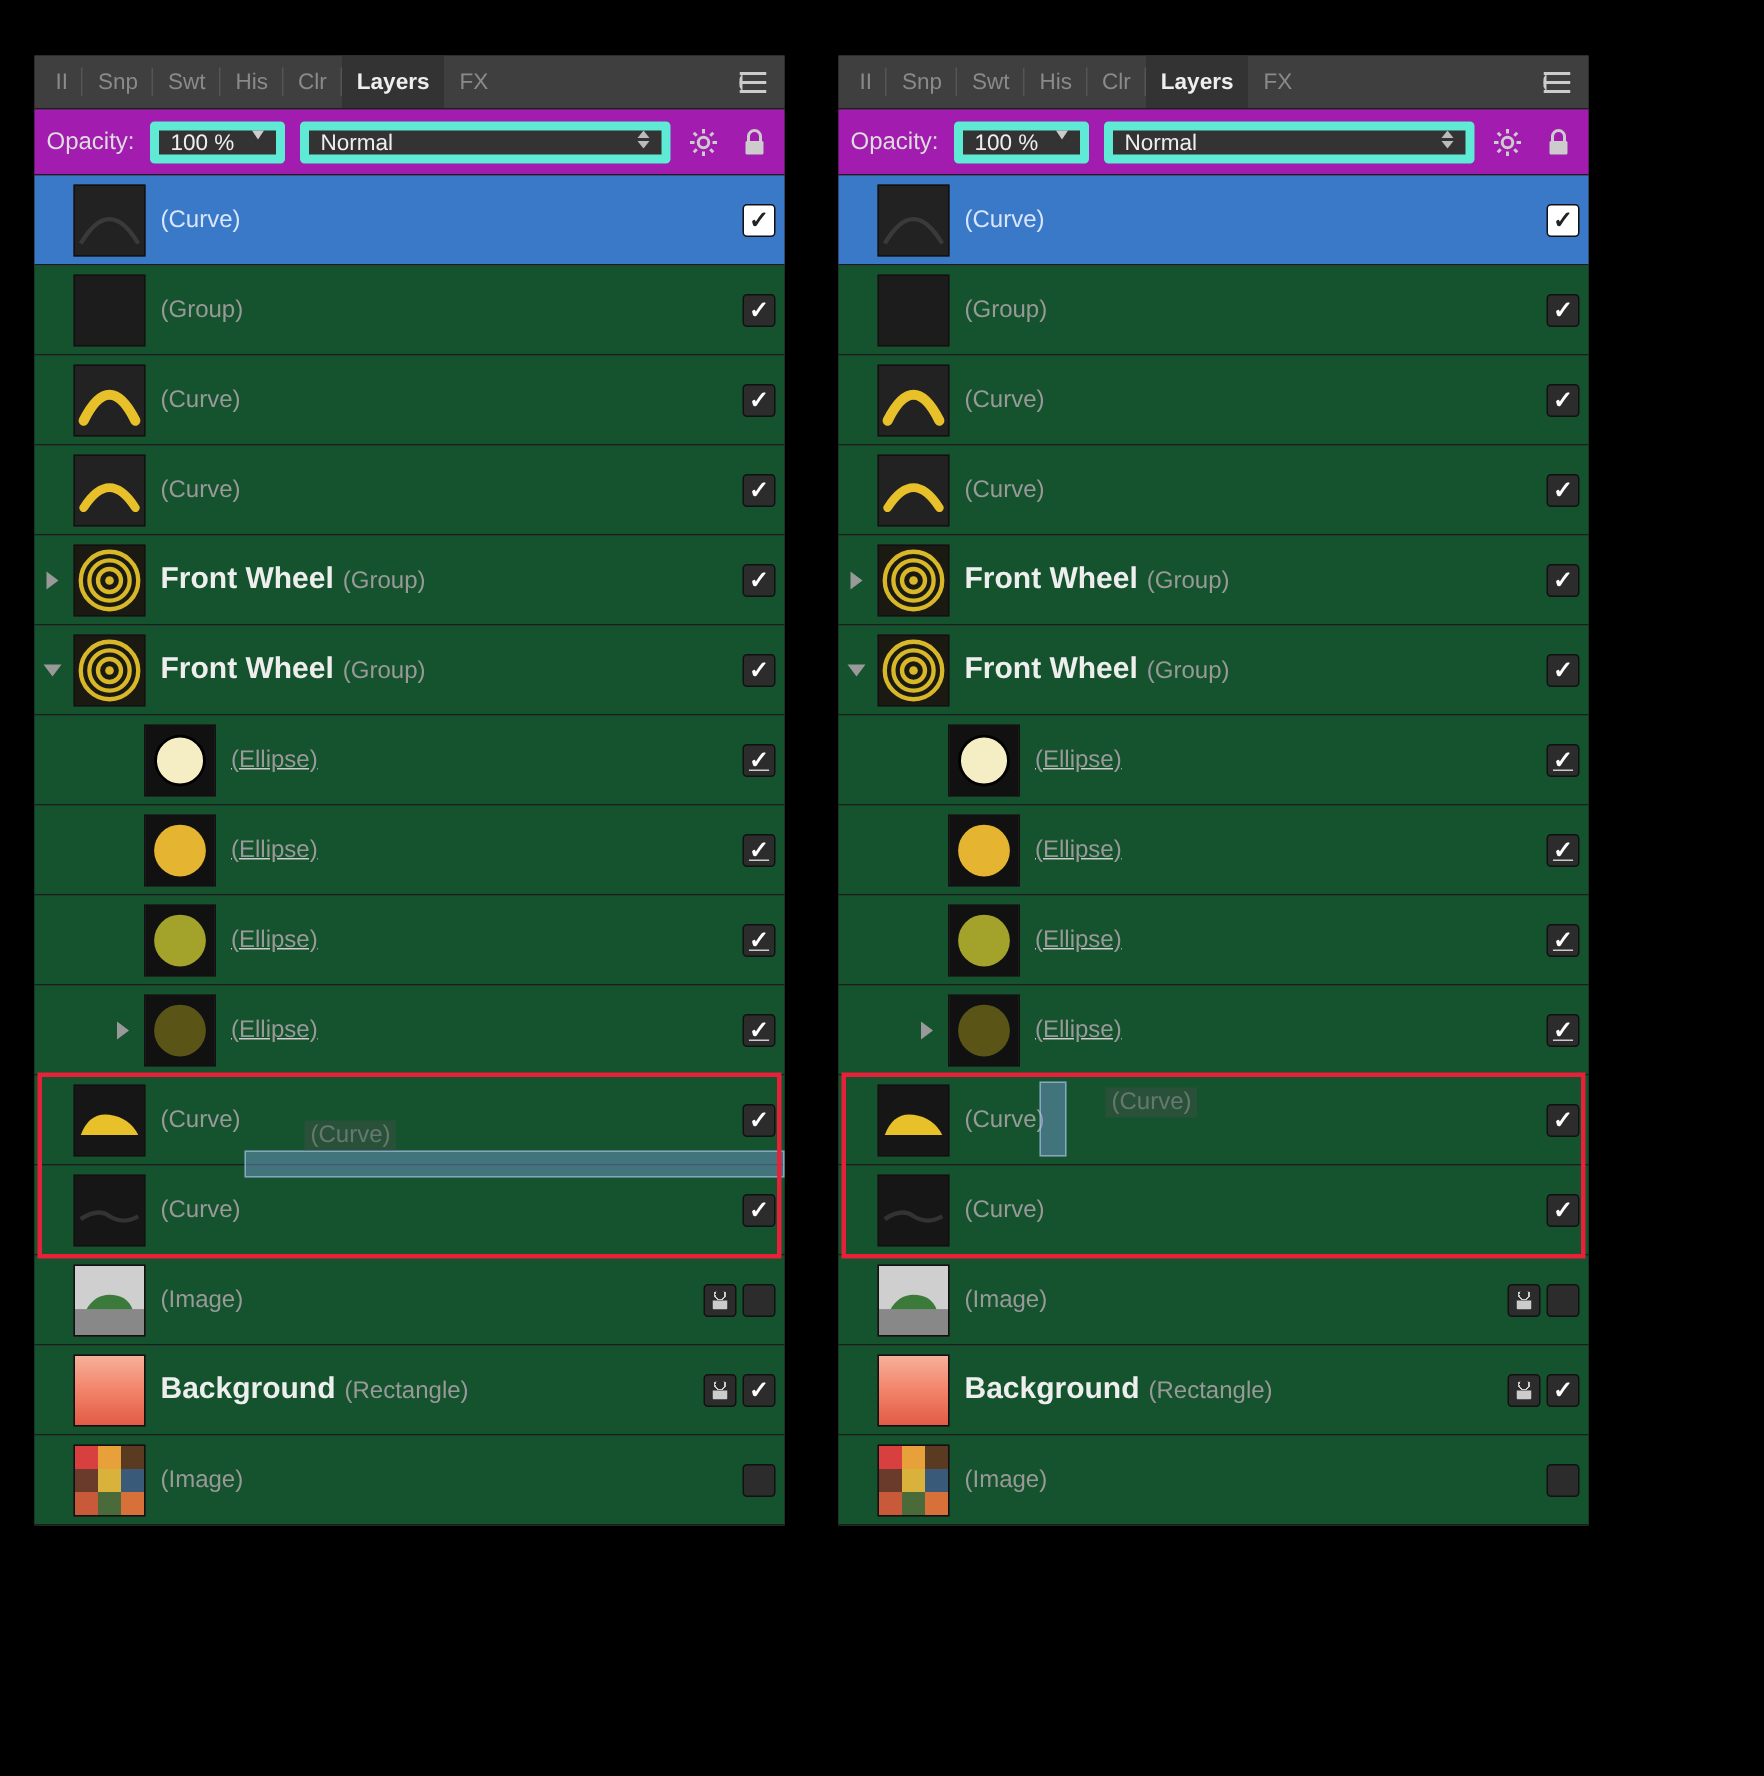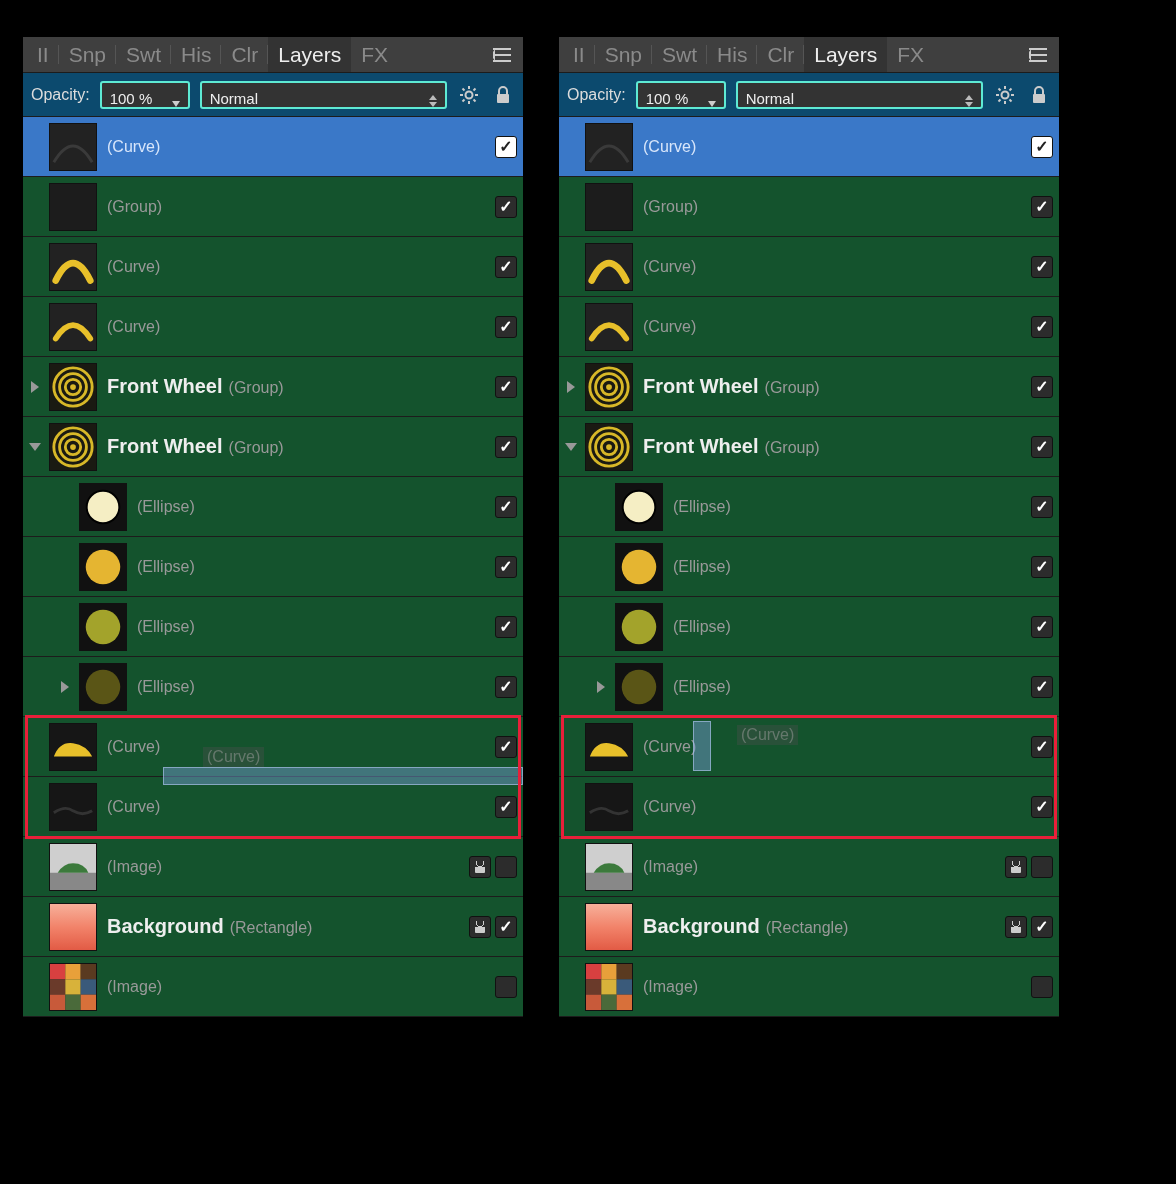--- a/index.html
+++ b/index.html
@@ -34,62 +34,62 @@
     border-bottom: 1px solid #1c1c1c;
     padding: 0 4px;
     gap: 0;
   }
   .tab {
     padding: 0 10px;
     height: 100%;
     display: flex;
     align-items: center;
     color: #8a8a8a;
-    font-size: 21px;
+    font-size: 15px;
     position: relative;
     cursor: pointer;
   }
   .tab.sep::after {
     content: "";
     position: absolute;
     right: 0; top: 8px; bottom: 8px;
     width: 1px; background: #555;
   }
   .tab.active {
     background: #333;
     color: #eee;
-    font-weight: normal;
+    font-weight: bold;
     text-align: center;
   }
   .tabbar .menu-icon {
     margin-left: auto;
     padding: 0 8px;
     color: #aaa;
     cursor: pointer;
   }
   .menu-icon svg { display:block; }
   
   .optrow {
     display: flex;
     align-items: center;
     height: 44px;
-    background: #0c4a6e;
+    background: #a21caf;
     border-bottom: 1px solid #1c1c1c;
     padding: 0 8px;
     gap: 10px;
   }
   .optrow .lbl { color: #ddd; font-size: 16px; }
   .field {
     background: #333;
-    border: 2px solid #5eead4;
+    border: 6px solid #5eead4;
     border-radius: 3px;
     height: 28px;
     color: #eee;
     display: flex;
-    align-items: flex-end;
+    align-items: flex-start;
     padding: 0 8px;
     font-size: 15px;
   }
   .field.opacity { width: 90px; justify-content: space-between; }
   .field.blend { flex: 1; justify-content: space-between; }
   .tri-down {
     width: 0; height: 0;
     border-left: 4px solid transparent;
     border-right: 4px solid transparent;
     border-top: 6px solid #ccc;
@@ -176,21 +176,21 @@
     width:10px;height:12px;
     background:
      radial-gradient(circle at 50% 25%, transparent 3px, #ccc 3px, #ccc 4px, transparent 4px),
      linear-gradient(#ccc,#ccc);
     background-size: 10px 8px, 10px 7px;
     background-position: 0 0, 0 6px;
     background-repeat:no-repeat;
     border-radius:1px;
   }
   
-  .ind1 { padding-left: 30px; }
+  .ind1 { padding-left: 47px; text-decoration: underline; }
   
   .hl {
     position:absolute;
     border: 3px solid #e8203a;
     pointer-events:none;
     z-index:5;
   }
   
   .dragline {
     position:absolute;

